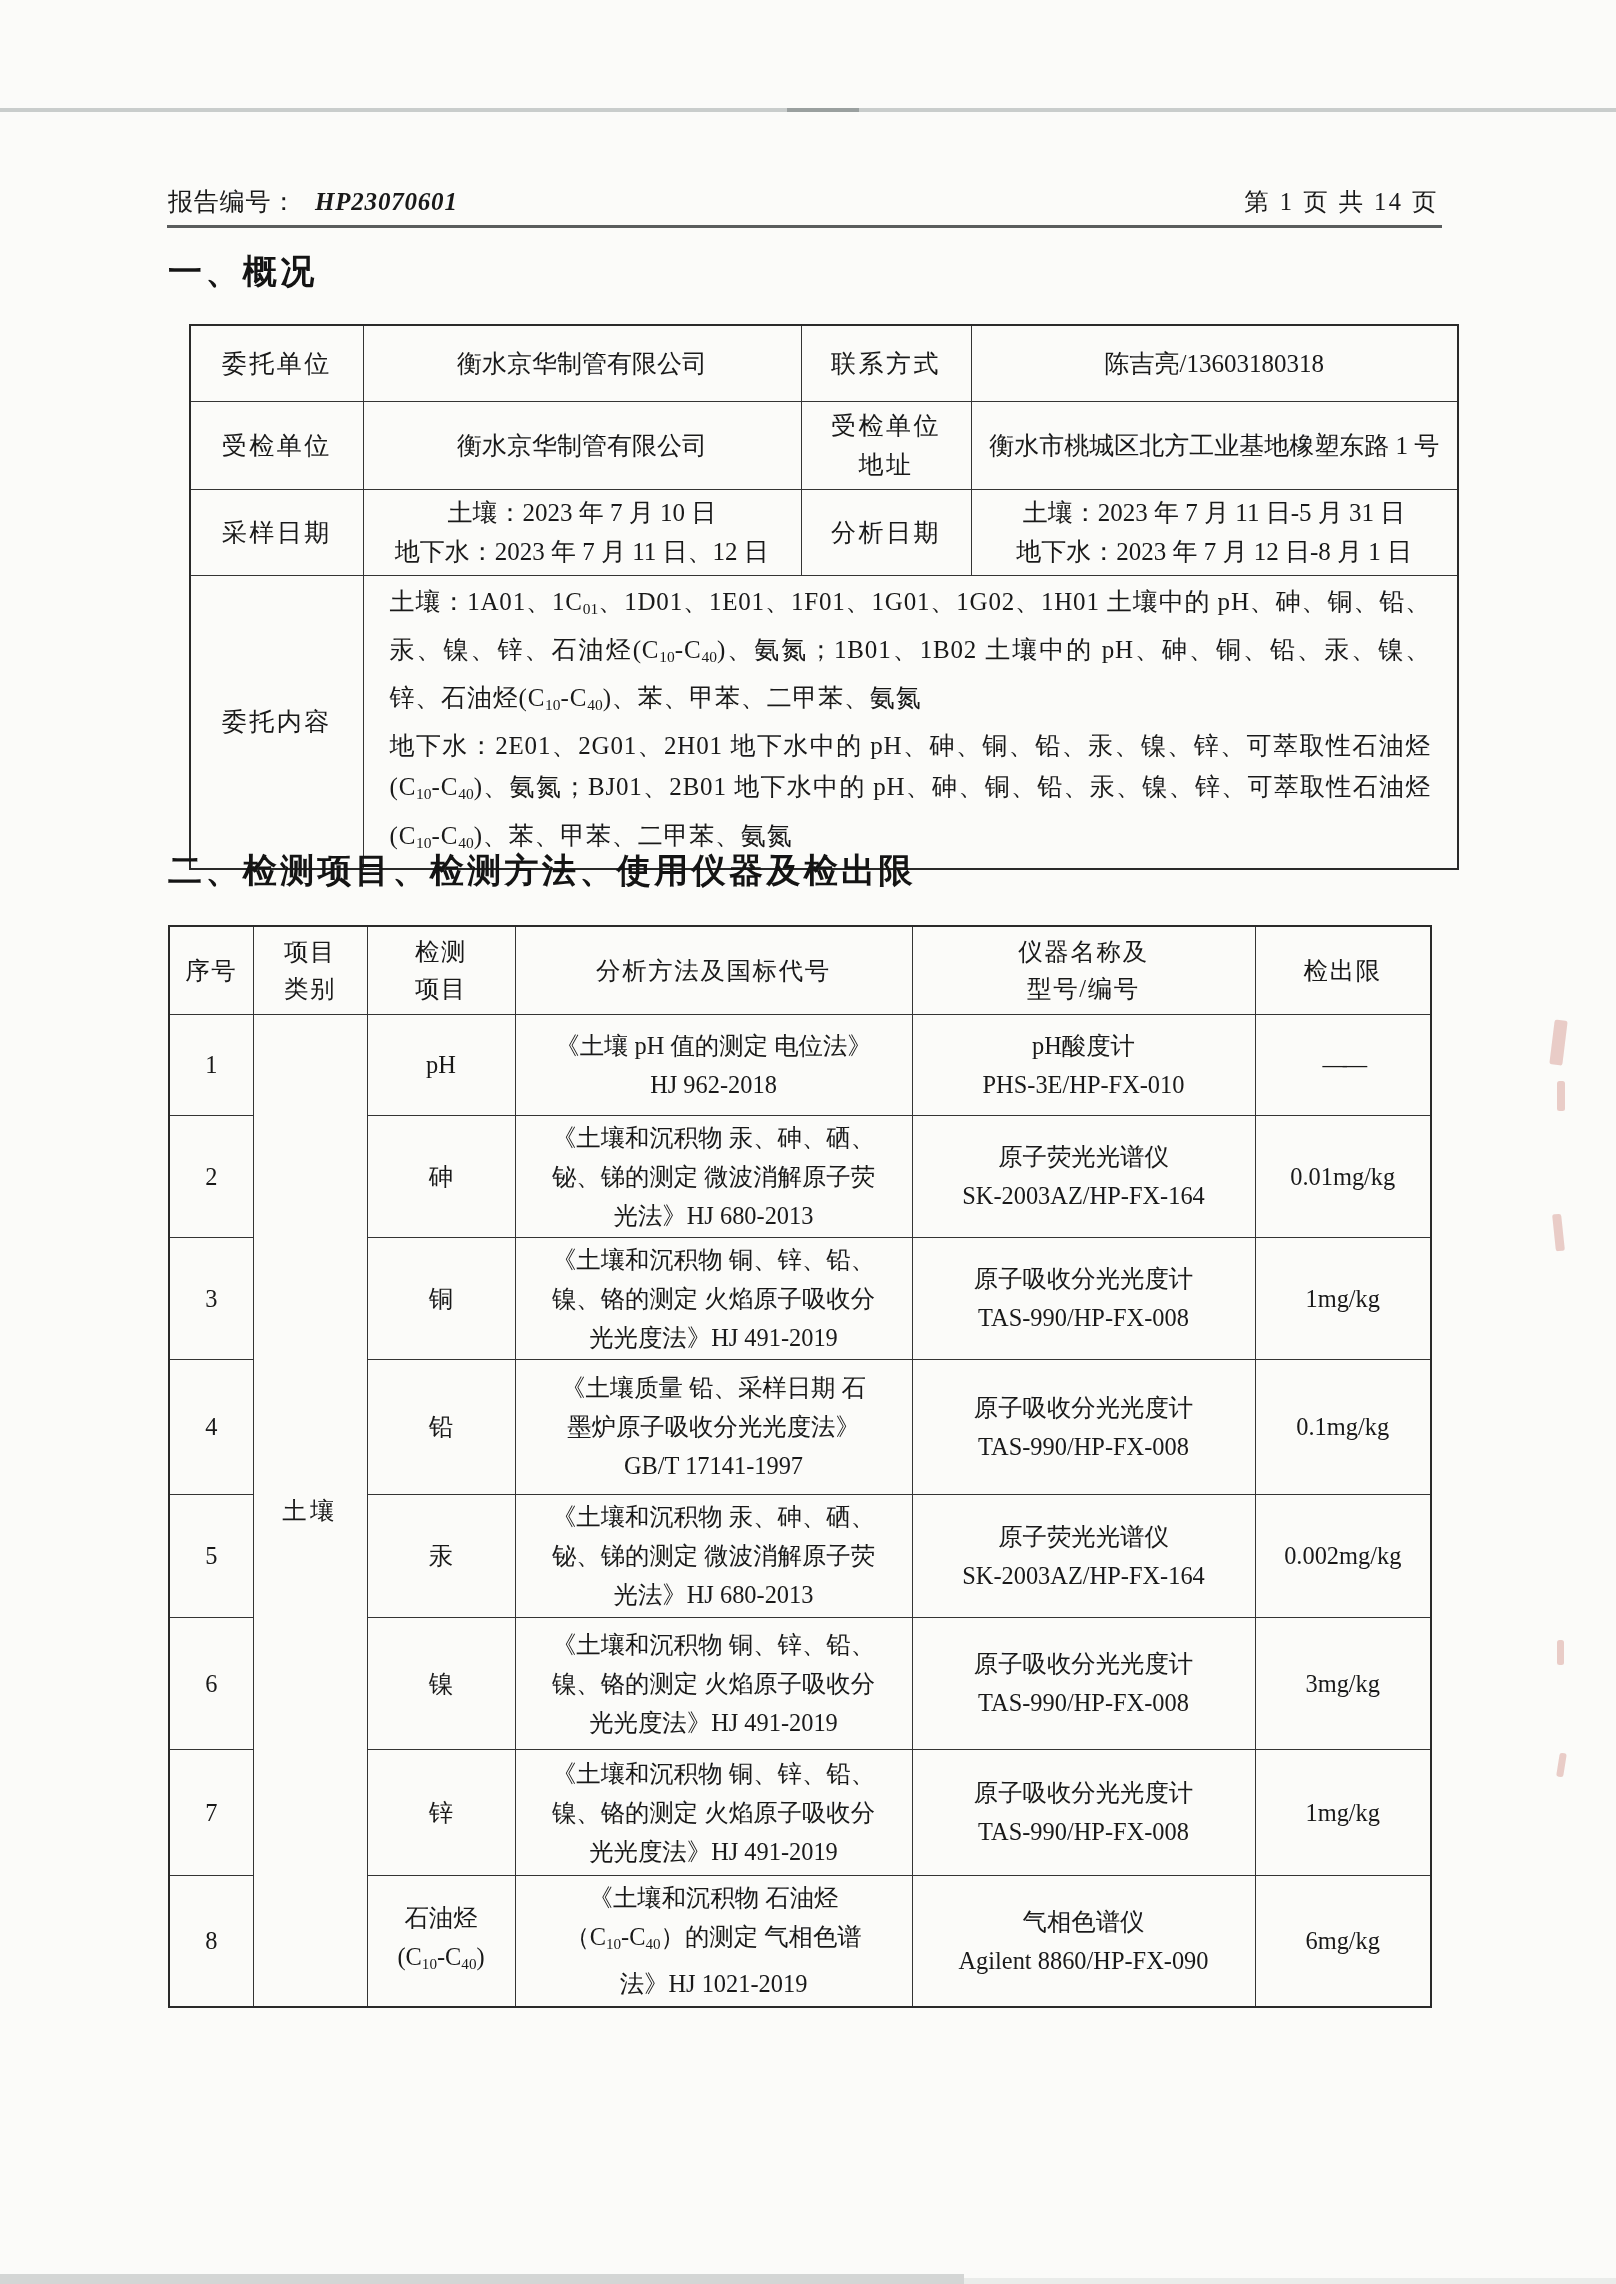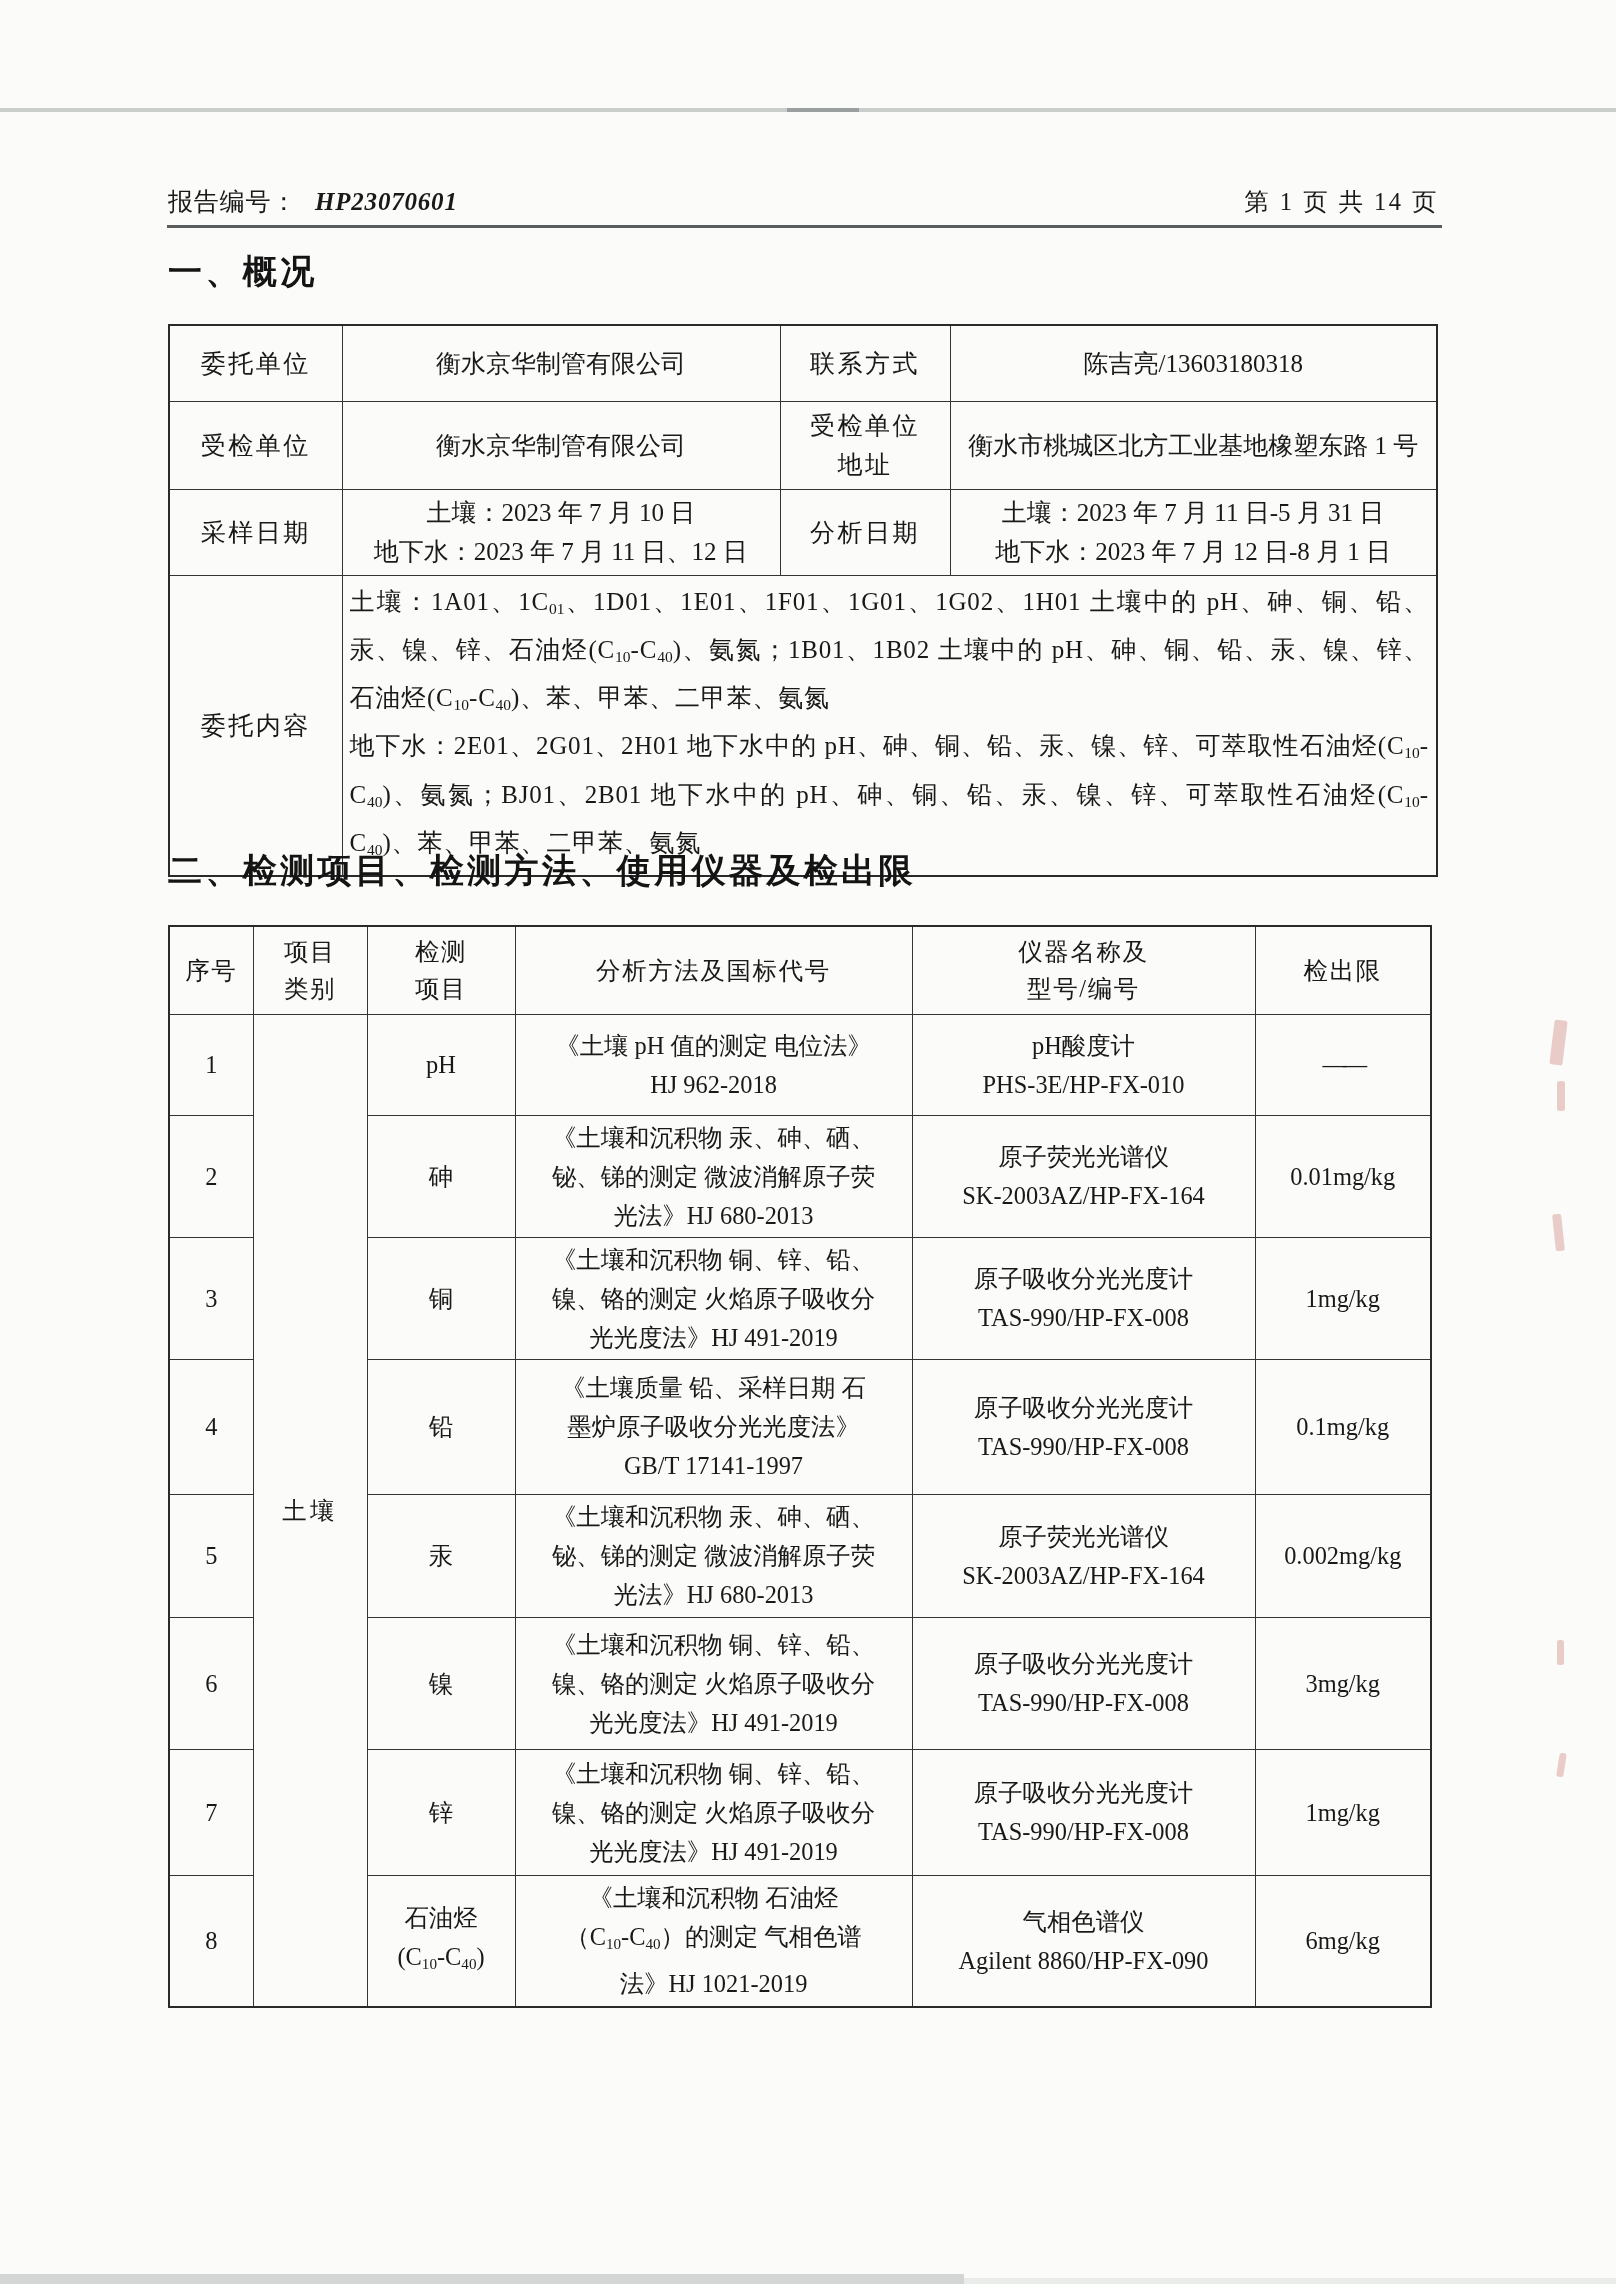--- a/index.html
+++ b/index.html
@@ -33,25 +33,25 @@
   .header-rule { position:absolute; top:225px; left:167px; width:1275px; height:2.5px; background:#5a5d5d; }
 
   
   .sec-title { position:absolute; left:168px; font-family:"Liberation Sans","DejaVu Sans",sans-serif; font-weight:700; font-size:34px; letter-spacing:3.4px; color:#141414; }
   .sec1 { top:249px; }
   .sec2 { top:848px; }
 
   
   table { border-collapse:collapse; table-layout:fixed; position:absolute; left:168px; background:transparent; }
   td { border:1.7px solid #343434; vertical-align:middle; text-align:center; font-size:25px; line-height:39px; padding:3.4px 8.4px; }
-  .t1 { top:324px; width:1269px; border:2.5px solid #2a2a2a; }
+  .t1 { top:324px; width:1269px; border:2.5px solid #2a2a2a;margin-left:21px; }
   .t2 { top:916px; width:1264px; border:2.5px solid #2a2a2a;margin-top:9px; }
   td.lbl { letter-spacing:2.5px; }
   td.left { text-align:center; padding-left:8px; }
-  td.just { text-align:justify; text-align-last:left; padding:5px 7px; }
+  td.just { text-align:justify; text-align-last:left; padding:5px 26px; }
   .t1 td.just div { line-height:41px; letter-spacing:0.8px; }
   .t2 td { font-size:24.4px; line-height:39px; padding:1.7px 6.7px; }
   .t2 tr.head td { letter-spacing:1.7px; line-height:37px; }
   td.cat { letter-spacing:3.4px; }
   td.dash { letter-spacing:-4.2px; }
   sub { font-size:.62em; vertical-align:-.28em; letter-spacing:0; }
 </style>
 </head>
 <body>
 

